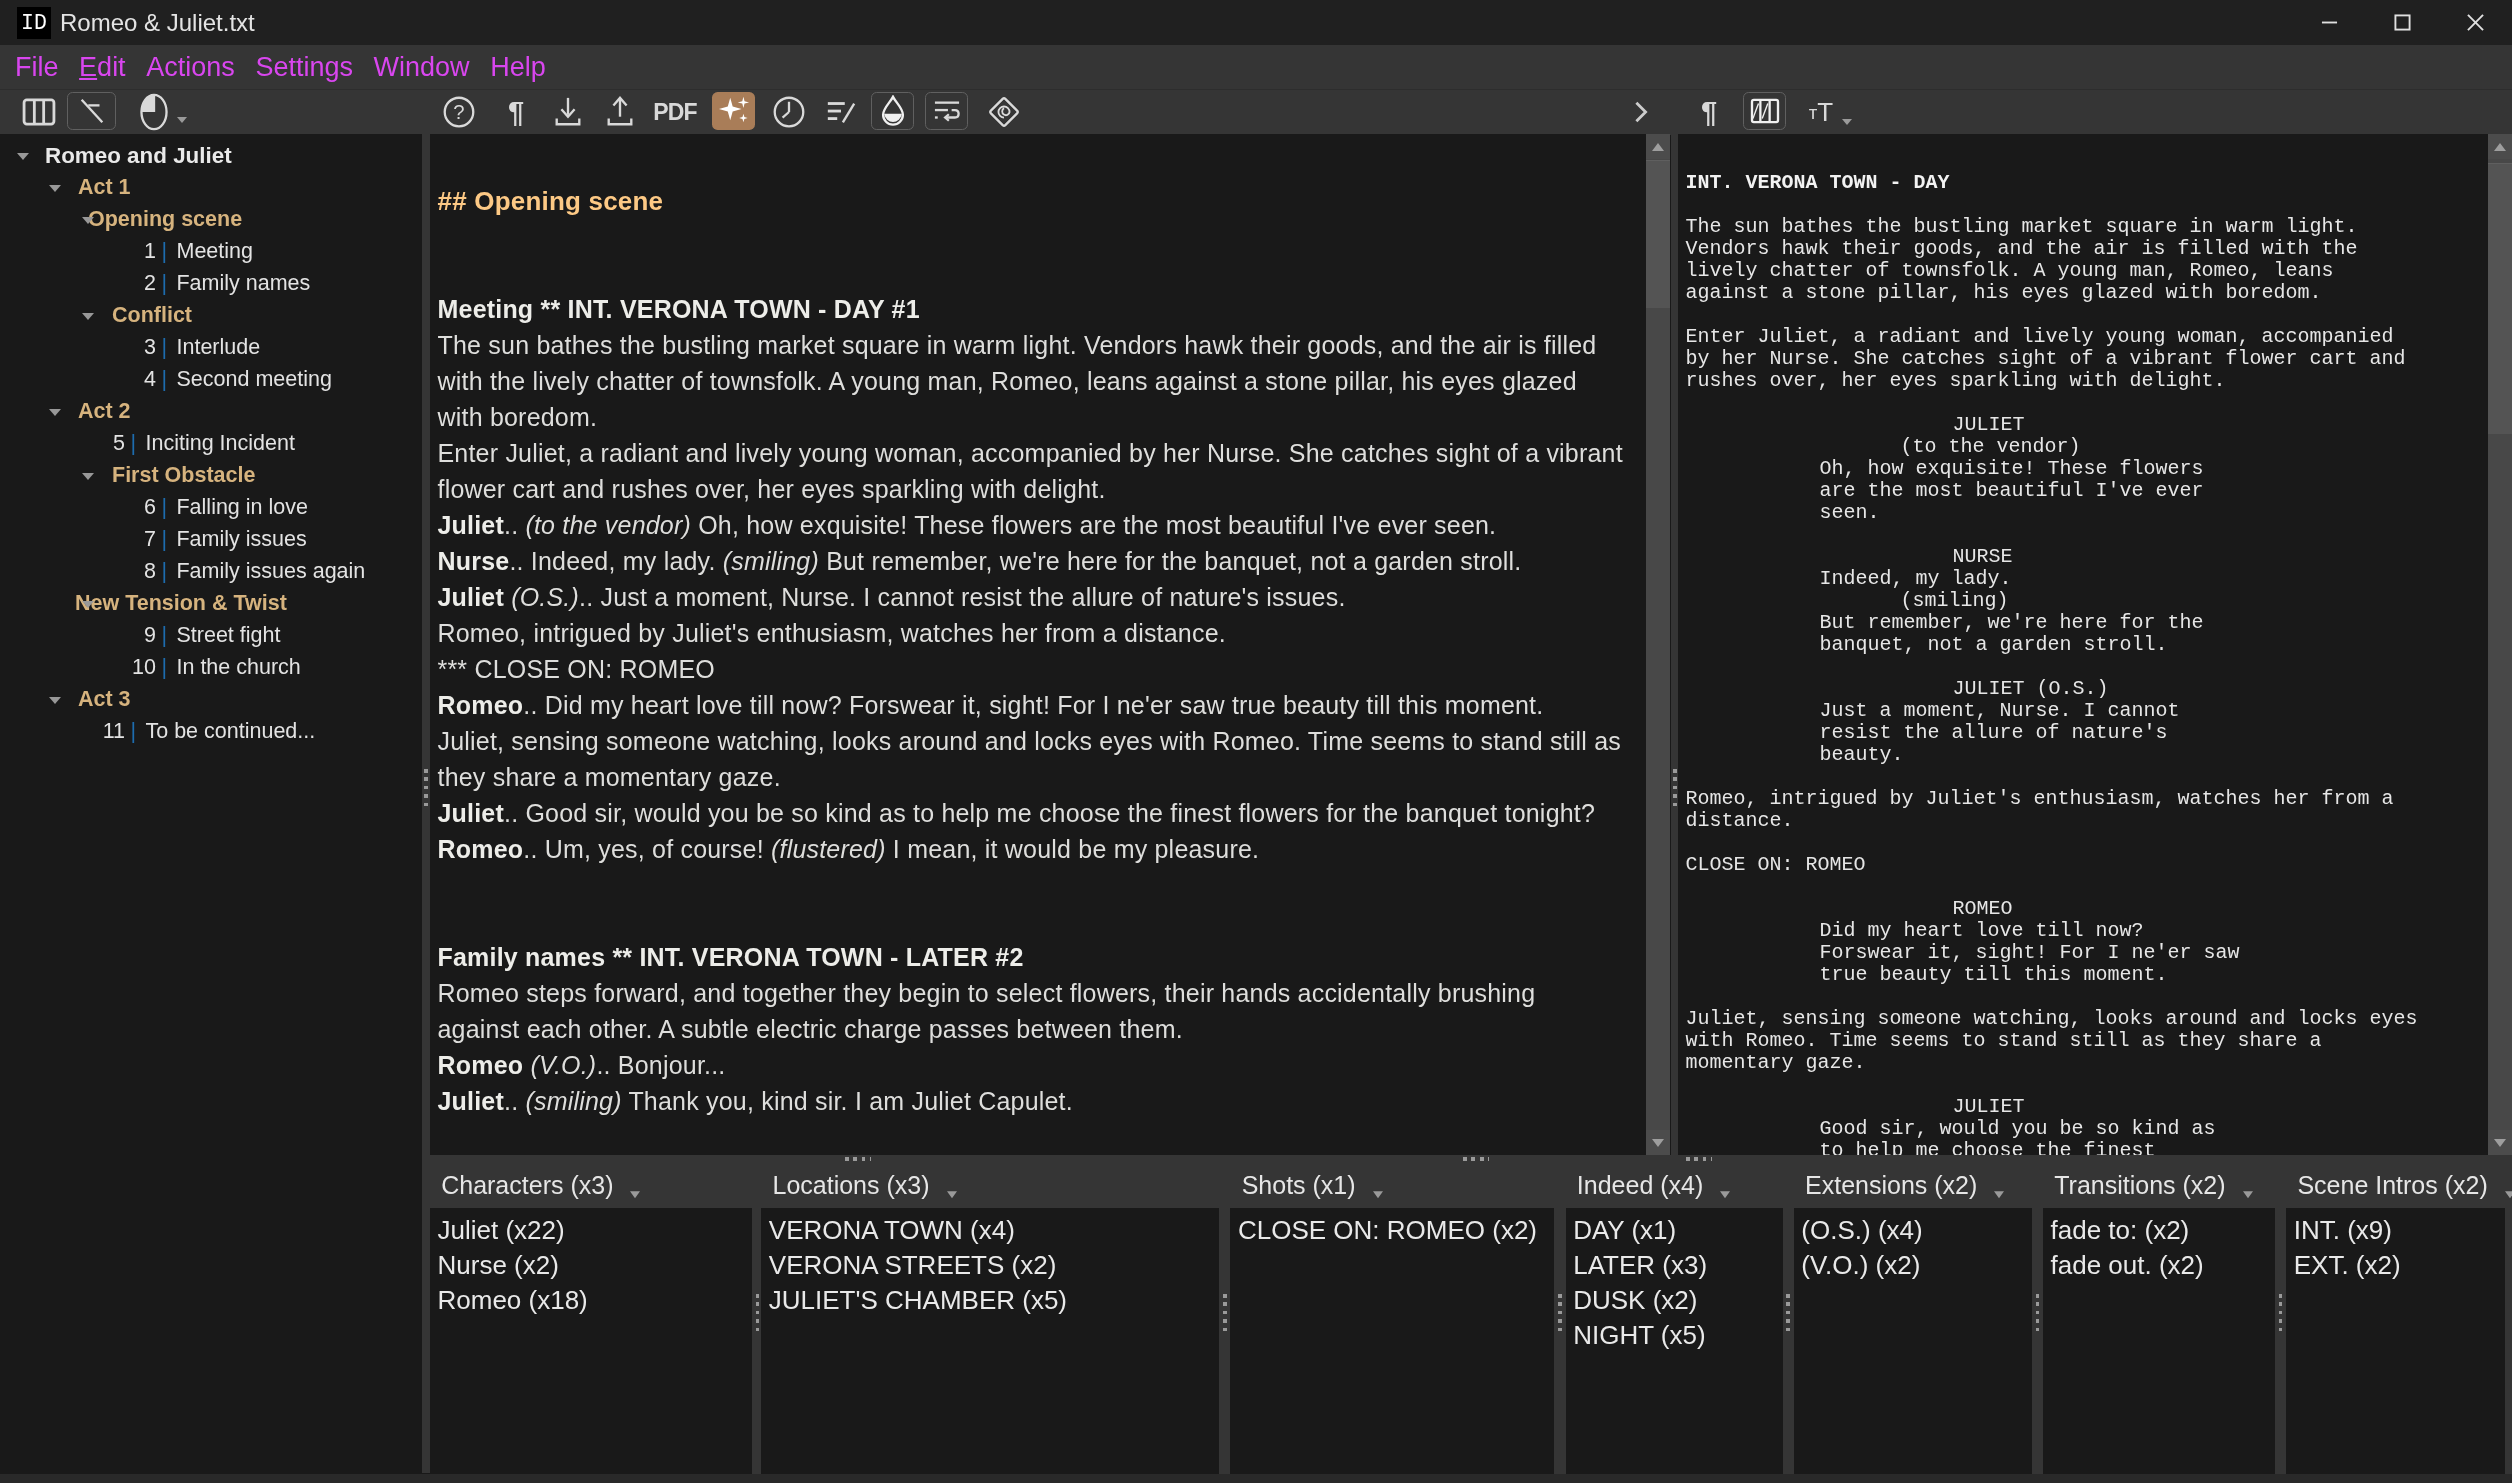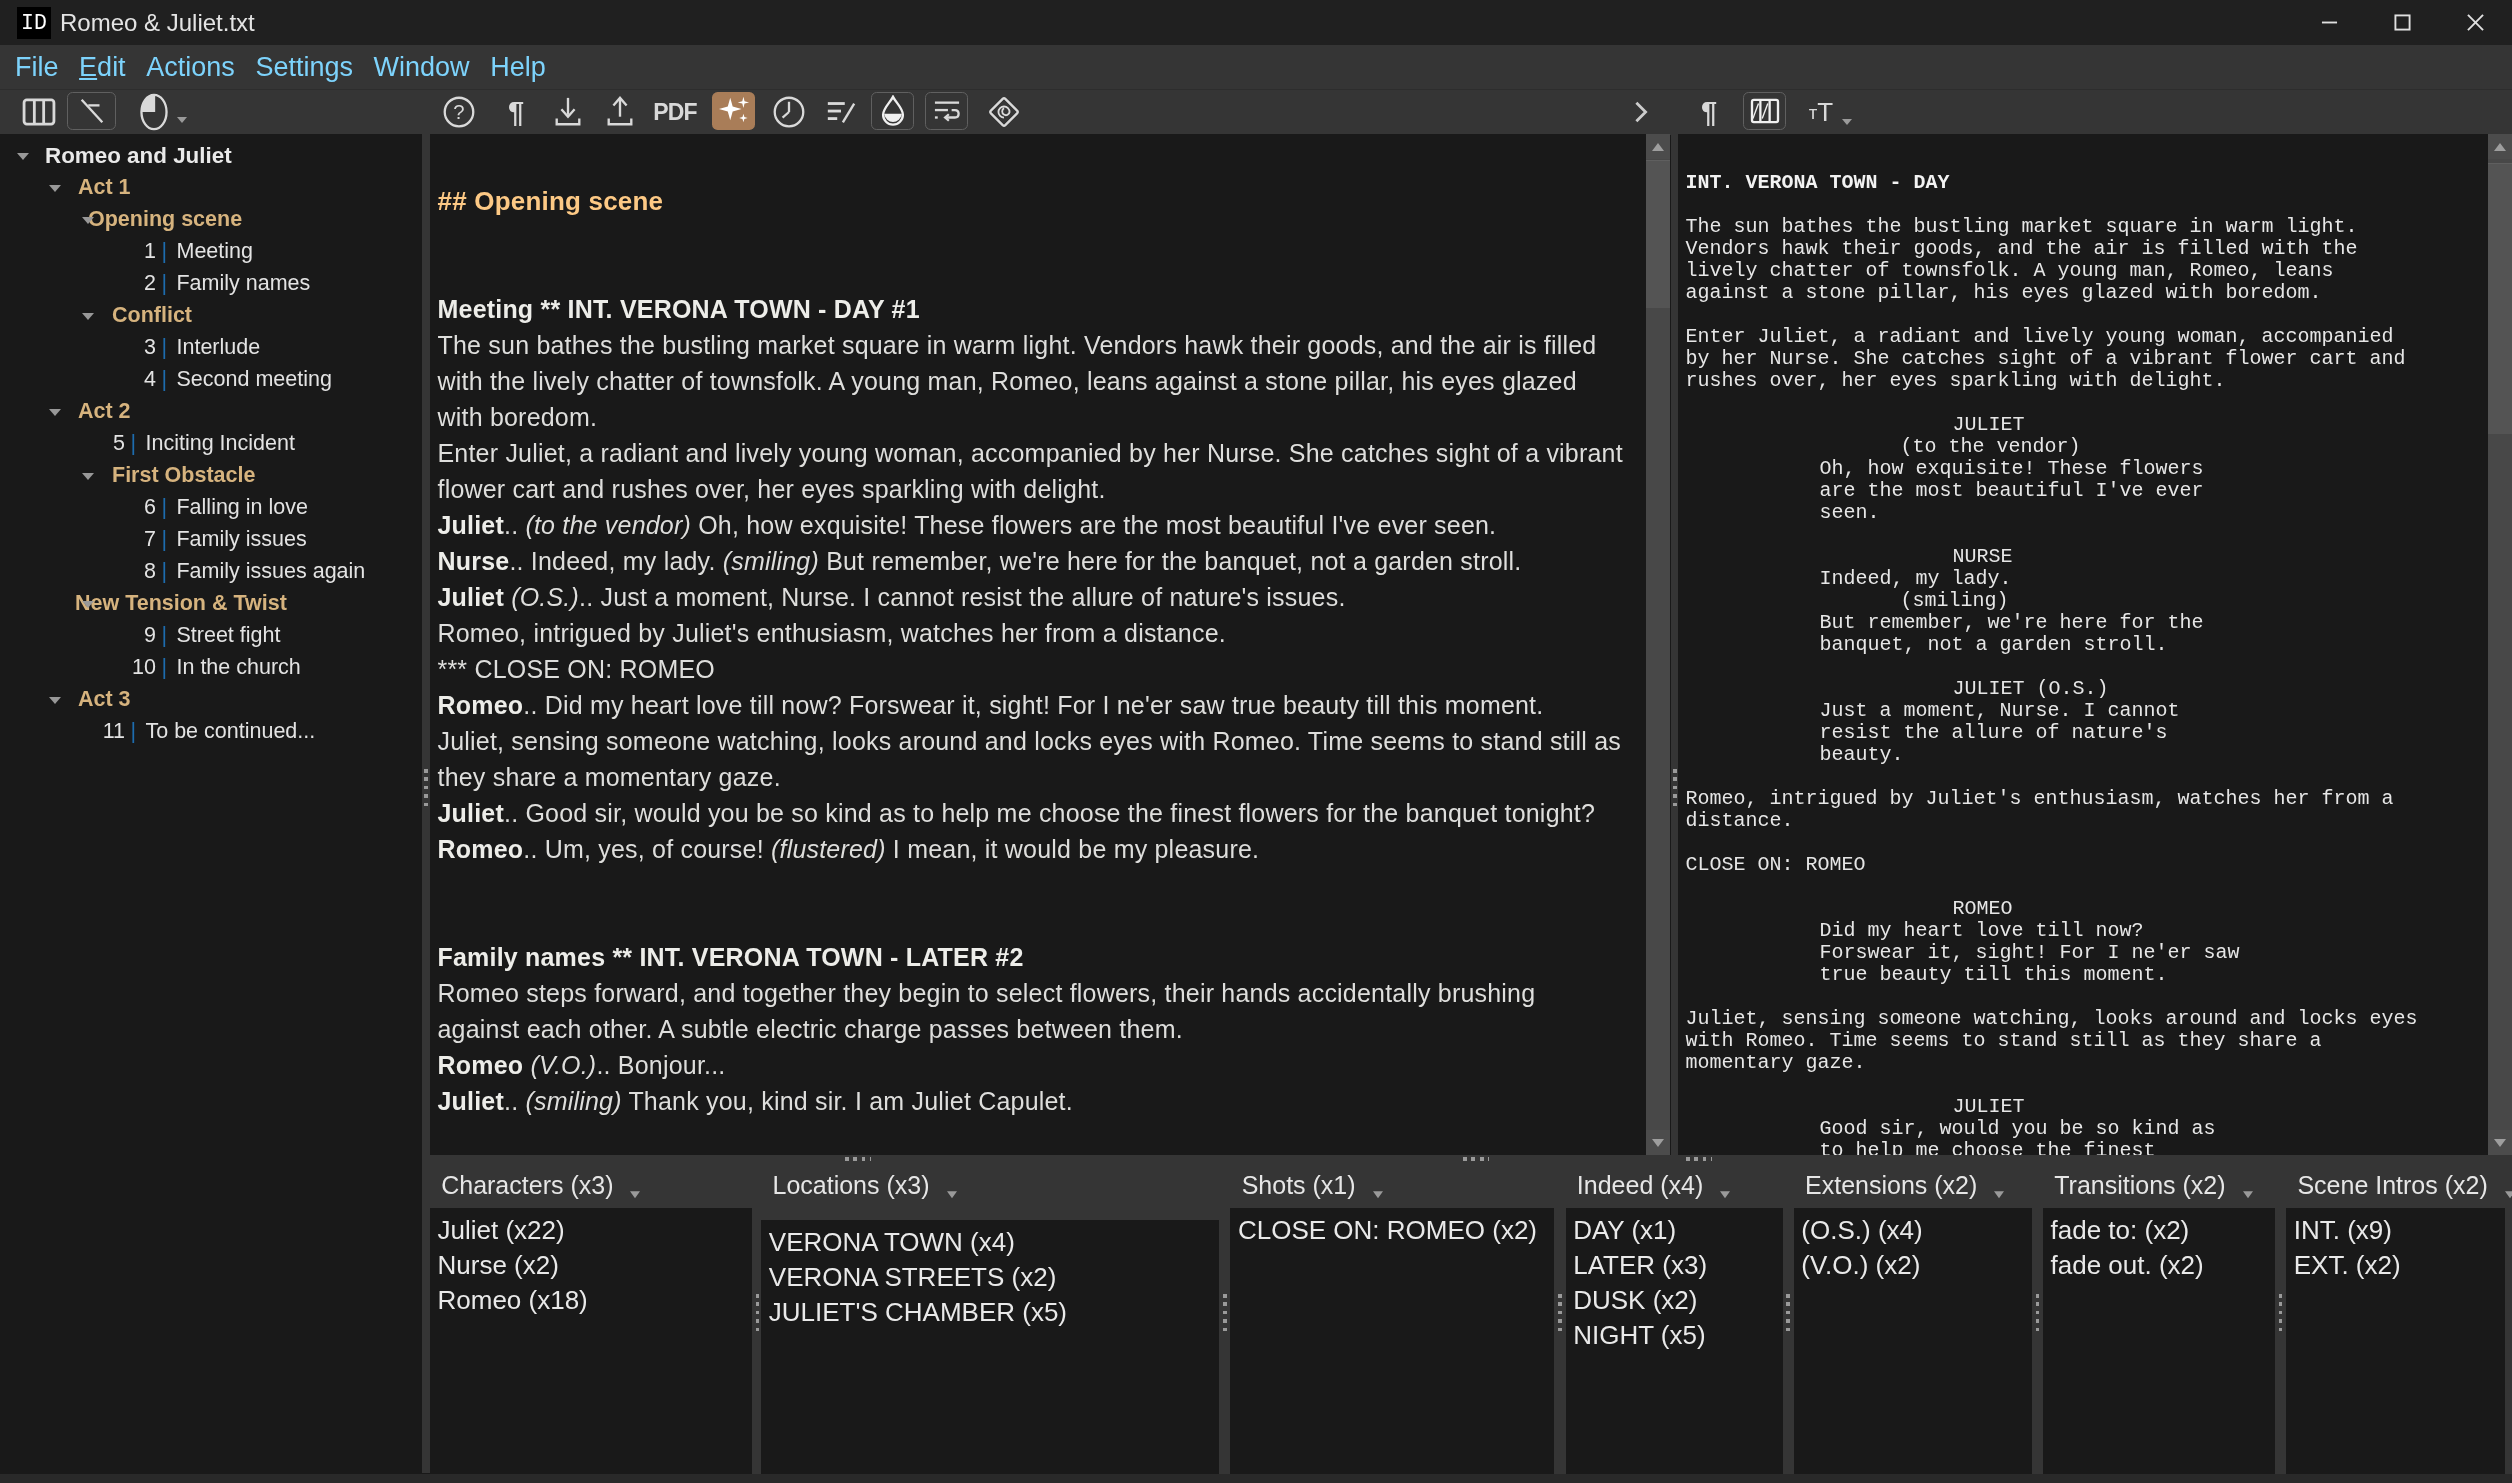--- a/index.html
+++ b/index.html
@@ -9,21 +9,21 @@
   
   .titlebar { position:absolute; left:0; top:0; width:2512px; height:45px; background:#202020; }
   .app-icon { position:absolute; left:17px; top:6.5px; width:34px; height:32px; background:#000; color:#fff;
               font-family:"Liberation Mono",monospace; font-size:21.5px; display:flex; align-items:center; justify-content:center; }
   .window-title { position:absolute; left:60px; top:0; height:45px; line-height:45px; color:#e4e4e4; font-size:24px; }
   .win-btns { position:absolute; right:0; top:0; height:45px; display:flex; }
   .win-btn { width:73px; height:45px; display:flex; align-items:center; justify-content:center; }
 
   
   .menubar { position:absolute; left:0; top:45px; width:2512px; height:44px; background:#353535; display:flex; align-items:center; padding-left:4.7px; }
-  .menu-item { display:inline-block; padding:0 10.3px; font-size:27px; color:#7dd3fc; }
+  .menu-item { display:inline-block; padding:0 10.3px; font-size:27px; color:#d946ef; }
   .menu-item.accel::first-letter { text-decoration:underline; }
 
   
   .toolbar { position:absolute; left:0; top:89px; width:2512px; height:46px; background:#353535; border-top:1.9px solid #2d2d2d; }
   .ti { position:absolute; top:22.4px; transform:translate(-50%,-50%); color:#d9d9d9; display:flex; align-items:center; justify-content:center; }
   .tbox { position:absolute; top:1.9px; height:38px; border:1.9px solid #606060; border-radius:5.6px; }
   .tbox.accent { background:#a97d58; border:none; }
   .tbox .ti { top:18px; left:50%; }
   .pilcrow { font-size:29px; font-weight:bold; }
   .pdf-label { font-size:23px; font-weight:bold; letter-spacing:-0.9px; }
@@ -372,21 +372,21 @@
       </div>
       <div class="panel-body">
         <div class="ditem">Juliet (x22)</div>
         <div class="ditem">Nurse (x2)</div>
         <div class="ditem">Romeo (x18)</div>
       </div>
     </div>
     <div class="dock-div" style="width: 9.3px;">
       <div class="vdots" style="left: 3.7px;"></div>
     </div>
-    <div class="panel" style="width: 458px; gap: 12px;">
+    <div class="panel" style="width: 458px;">
       <div class="panel-header">
         <span>Locations (x3)</span>
         <span class="pcaret"></span>
       </div>
       <div class="panel-body">
         <div class="ditem">VERONA TOWN (x4)</div>
         <div class="ditem">VERONA STREETS (x2)</div>
         <div class="ditem">JULIET'S CHAMBER (x5)</div>
       </div>
     </div>

